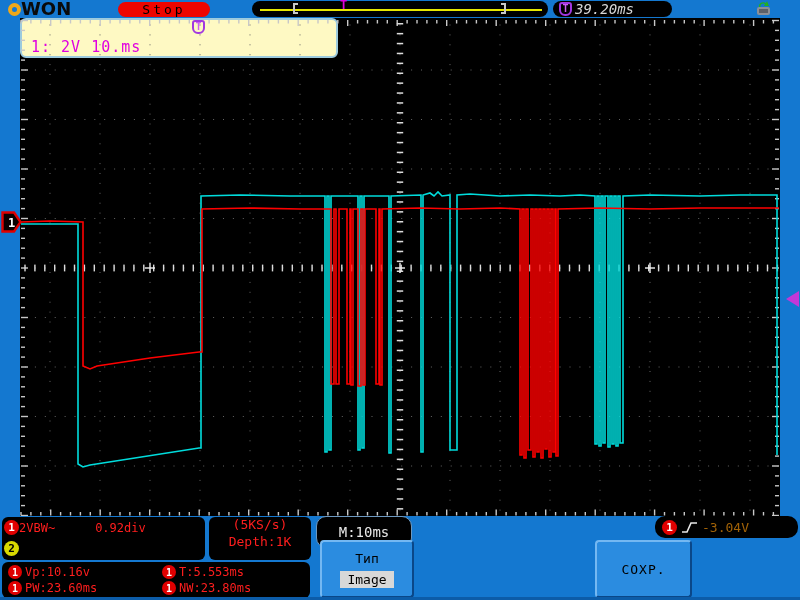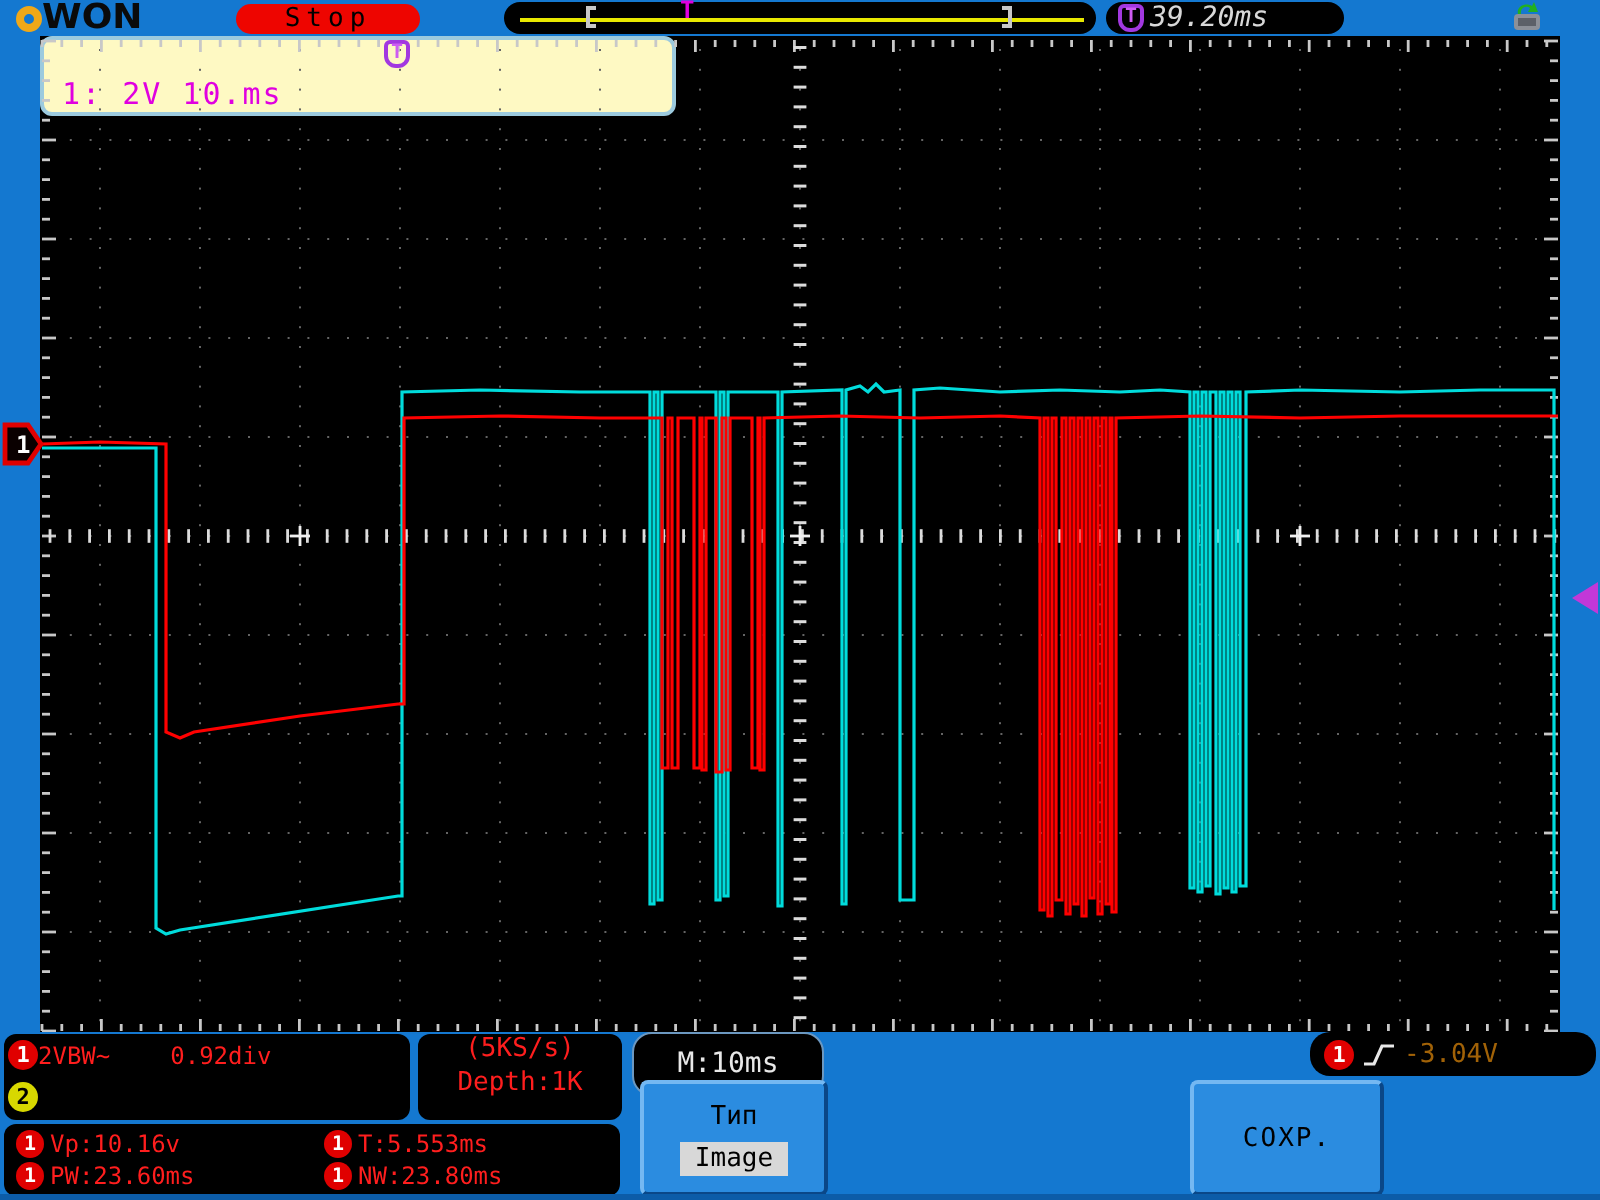--- a/index.html
+++ b/index.html
@@ -1951,21 +1951,21 @@
     <text x="7" y="15.5" fill="#FFFFFF" font-size="12" font-weight="bold" font-family="DejaVu Sans Mono, monospace">1</text>
   </svg>
 </div>
 
 <div id="trig-arrow" class="abs"></div>
 
 <div id="box-ch" class="abs blackbox">
   <div class="chrow">
     <span class="badge r">1</span>
     <span class="red-txt">2VBW~</span>
-    <span class="red-txt" style="margin-left:30px;">0.92div</span>
+    <span class="red-txt" style="margin-left:40px;">0.92div</span>
   </div>
   <div class="chrow">
     <span class="badge y">2</span>
   </div>
 </div>
 
 <div id="box-sample" class="abs blackbox">
   <div>(5KS/s)</div>
   <div>Depth:1K</div>
 </div>

